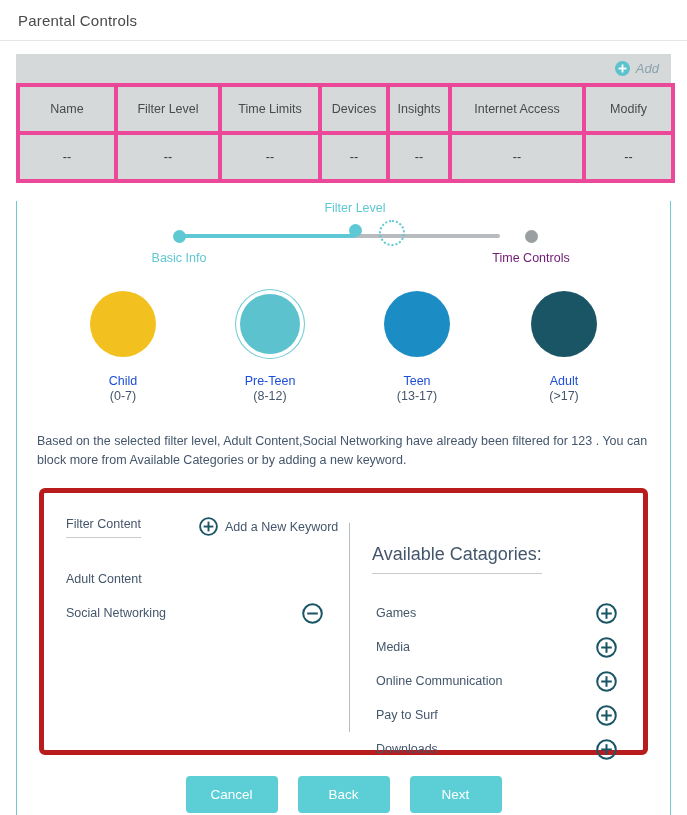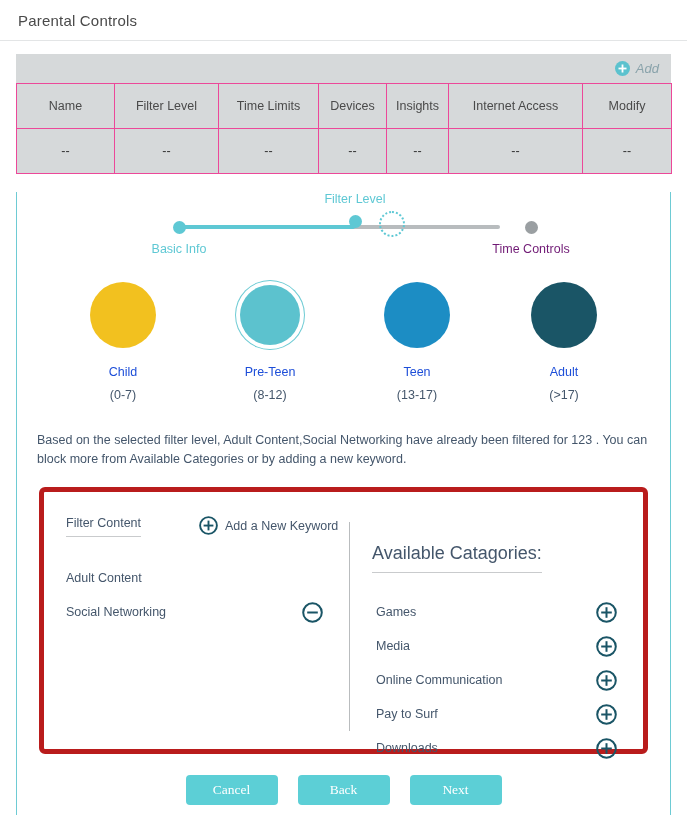--- a/index.html
+++ b/index.html
@@ -58,21 +58,21 @@
   
   .pc-table {
     margin: 0 16px;
     border-collapse: collapse;
     width: calc(100% - 32px);
     table-layout: fixed;
   }
   .pc-table th,
   .pc-table td {
     background: #d6d9da;
-    border: 1px solid #ec4899;
+    border: 4px solid #ec4899;
     font-weight: normal;
     font-size: 12.5px;
     color: #4a4a4a;
     text-align: center;
     height: 44px;
     padding: 0 2px;
     overflow: hidden;
     white-space: nowrap;
   }
   .pc-table tbody td {
@@ -202,21 +202,20 @@
   .level-name {
     font-size: 12.5px;
     color: #1d4ed8;
     margin-top: 11px;
     line-height: 15px;
   }
   .level-age {
     font-size: 12.5px;
     color: #44566b;
     line-height: 15px;
-    margin-top: 8px;
   }
 
   
   .desc {
     font-size: 12.5px;
     line-height: 19px;
     color: #44566b;
     margin: 28px 20px 0 20px;
   }
 
@@ -298,27 +297,27 @@
 
   
   .btn-row {
     display: flex;
     justify-content: center;
     gap: 20px;
     margin-top: 21px;
   }
   .btn {
     width: 92px;
-    height: 30px;
+    height: 37px;
     border: none;
     border-radius: 4px;
     background: #5ccfd6;
     color: #ffffff;
     font-size: 13.5px;
-    font-family: Liberation Serif, serif;
+    font-family: Liberation Sans, sans-serif;
     cursor: pointer;
   }
 </style>
 </head>
 <body>
 
 <div class="page-title-bar">
   <span class="page-title">Parental Controls</span>
 </div>
 

